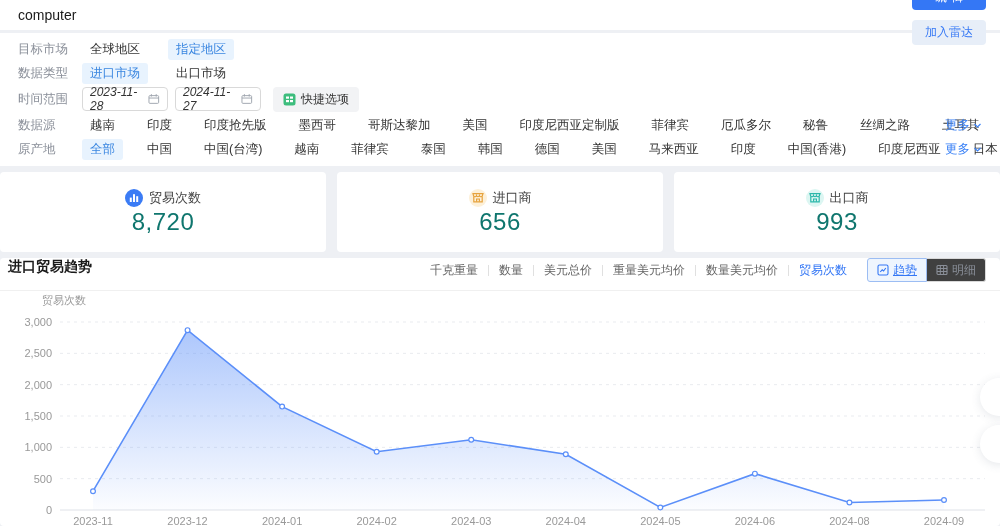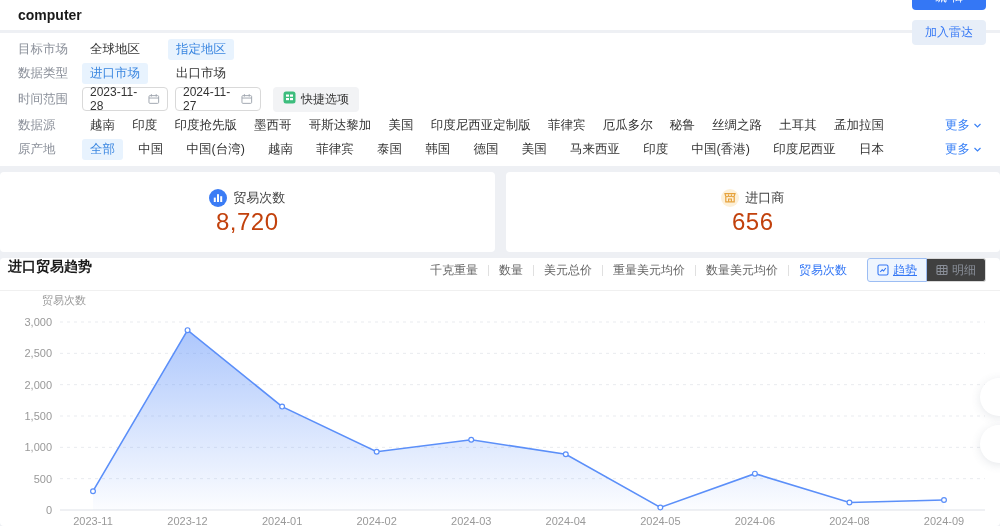--- a/index.html
+++ b/index.html
@@ -9,54 +9,54 @@
     font-family:"Liberation Sans", sans-serif;
     color:#333;
     position:relative;
   }
   
   .topbar {
     height:30px; background:#fff;
     display:flex; align-items:center; justify-content:space-between;
     padding:0 14px 0 18px;
   }
-  .page-title { font-size:14px; font-weight:bold; color:#1a1a1a; }
+  .page-title { font-size:14px; font-weight:normal; color:#1a1a1a; }
   .topbar-buttons { display:flex; gap:10px;flex-direction:column; }
   .btn { font-size:12px; border:none; border-radius:4px; padding:4px 13px; cursor:pointer; font-family:inherit; }
   .btn-primary { background:#3477f5; color:#fff; }
   .btn-light { background:#e7eef8; color:#3477f5; }
   
   .filter-panel {
     background:#fff; margin-top:3px; height:133px;
     padding:5px 18px; display:flex; flex-direction:column; justify-content:space-around;
   }
   .frow { display:flex; align-items:center; font-size:12.5px; position:relative; }
   .flabel { width:64px; flex-shrink:0; color:#8a8f99; }
   .opts { display:flex; gap:20px; }
-  .opts-spread { flex:1; max-width:810px; justify-content:space-between; gap:1px; }
+  .opts-spread { flex:1; max-width:810px; justify-content:space-between; gap:16px; }
   .opt { color:#333; cursor:pointer; padding:2px 8px; border-radius:3px; white-space:nowrap; }
   .chip-selected { background:#e8f3fe; color:#3a86e0; }
   .more-link { margin-left:auto; color:#3b82f6; cursor:pointer; display:flex; align-items:center; gap:3px; white-space:nowrap; }
   .date-input {
     width:86px; height:24px; border:1px solid #d9d9d9; border-radius:4px;
     display:flex; align-items:center; justify-content:space-between;
-    padding:0 7px; font-size:12px; color:#333; background:#fff; margin-right:7px;
+    padding:0 7px; font-size:12px; color:#333; background:#fff; margin-right:7px;font-style:italic;
   }
   .quick-btn {
-    display:flex; gap:5px; margin-left:5px;
+    display:flex; align-items:center; gap:5px; margin-left:5px;
     background:#f2f3f5; border-radius:4px; padding:4px 10px; font-size:12px; color:#333; cursor:pointer;
   }
   
   .cards { display:flex; gap:11px; margin-top:6px; height:80px; }
   .card {
     flex:1; background:#fff; border-radius:4px;
     display:flex; flex-direction:column; align-items:center; justify-content:center;
   }
   .card-top { display:flex; align-items:center; gap:6px; font-size:13px; color:#444; }
-  .card-value { font-size:24px; color:#c2410c; margin-top:1px; letter-spacing:.5px; }
+  .card-value { font-size:24px; color:#0f766e; margin-top:1px; letter-spacing:.5px; }
   
   .chart-card { background:#fff; border-radius:4px; margin-top:6px; height:268px; position:relative; }
   .chart-header {
     display:flex; align-items:flex-start; justify-content:space-between;
     height:33px; padding:0 14px 0 8px; border-bottom:1px solid #f0f0f0;
   }
   .chart-title { font-size:14px; font-weight:bold; color:#1a1a1a; }
   .chart-tools { display:flex; align-items:center; }
   .metric-tabs { display:flex; align-items:center; font-size:12px; color:#666; }
   .mtab { padding:0 10px; cursor:pointer; white-space:nowrap; }
@@ -215,20 +215,34 @@
           <path d="M4.8,7.6 v5.2 h8.4 v-5.2"></path>
           <path d="M4,4.6 h10 l-0.6,2 a1.55,1.55 0 0 1 -3,0 a1.55,1.55 0 0 1 -2.9,0 a1.55,1.55 0 0 1 -3,0 z"></path>
           <path d="M7.6,12.8 v-2.8 h2.8 v2.8"></path>
         </g>
       </svg>
       <span>进口商</span>
     </div>
     <div class="card-value">656</div>
   </div>
 
+  <div class="card">
+    <div class="card-top">
+      <svg width="18" height="18" viewBox="0 0 18 18">
+        <circle cx="9" cy="9" r="9" fill="#dcf6f2"></circle>
+        <g stroke="#2bb8aa" fill="none" stroke-width="1.2">
+          <path d="M4.8,7.6 v5.2 h8.4 v-5.2"></path>
+          <path d="M4,4.6 h10 l-0.6,2 a1.55,1.55 0 0 1 -3,0 a1.55,1.55 0 0 1 -2.9,0 a1.55,1.55 0 0 1 -3,0 z"></path>
+          <path d="M7.6,12.8 v-2.8 h2.8 v2.8"></path>
+        </g>
+      </svg>
+      <span>出口商</span>
+    </div>
+    <div class="card-value">993</div>
+  </div>
 
 </div>
 
 <div class="chart-card">
   <div class="chart-header">
     <div class="chart-title">进口贸易趋势</div>
     <div class="chart-tools">
       <div class="metric-tabs" id="metric-tabs">
           <span class="mtab">千克重量</span>
           <span class="vdiv"></span>

